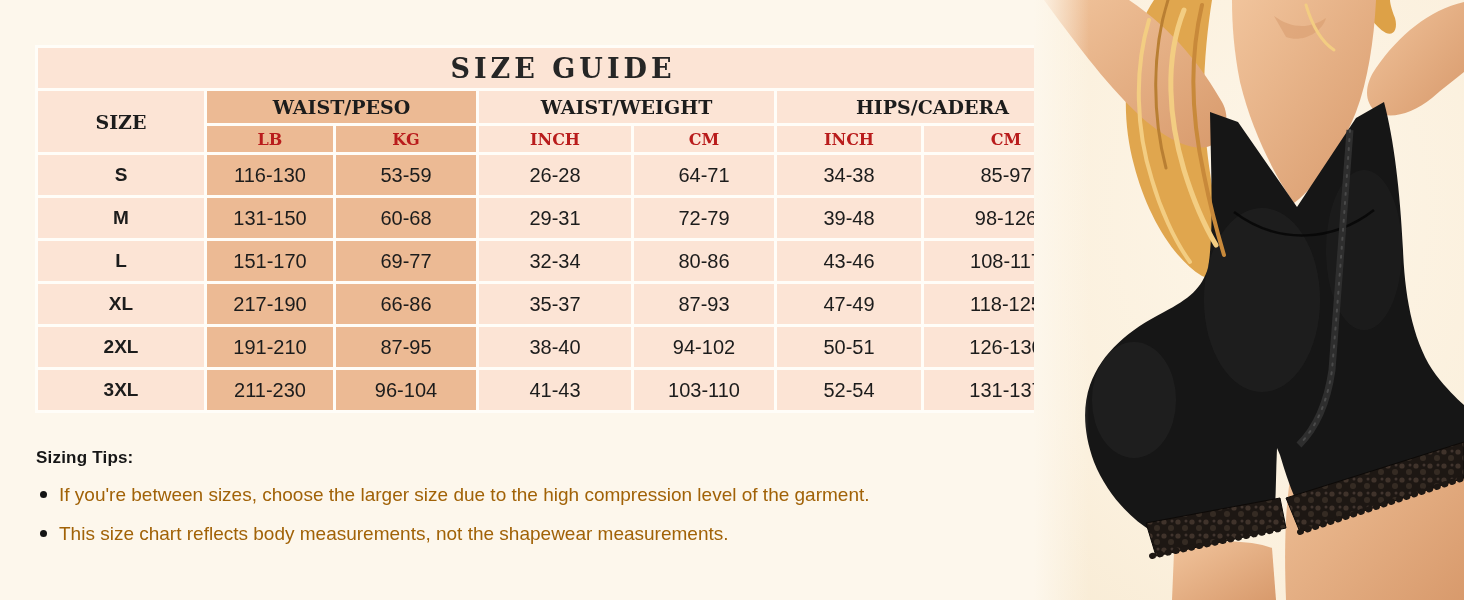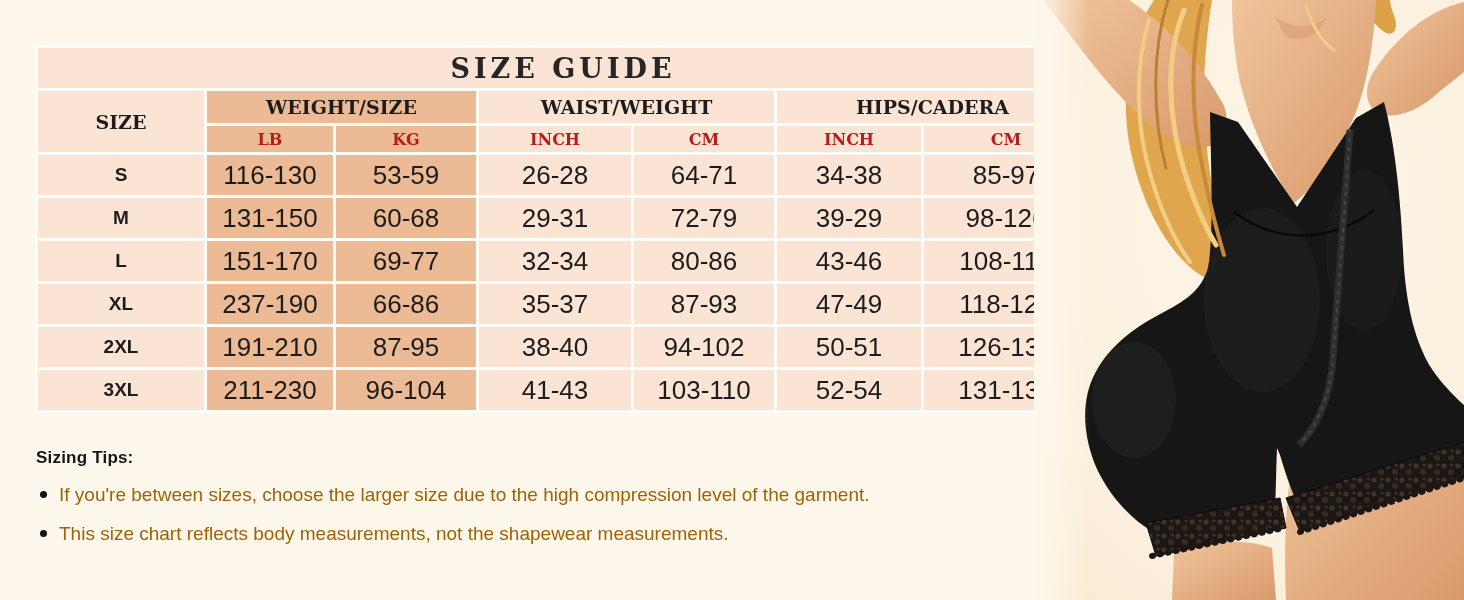--- a/index.html
+++ b/index.html
@@ -38,21 +38,21 @@
   }
   tr.row-sub th {
     height:26px;
     font-family:"DejaVu Serif","Liberation Serif",serif;
     font-weight:bold; font-size:16px; color:#b91c1c;
   }
   th.h-size {
     font-family:"DejaVu Serif","Liberation Serif",serif;
     font-weight:bold; font-size:20px;
   }
-  tr.row-data td { height:40px; font-size:26px; color:#1c1c1c; }
+  tr.row-data td { height:40px; font-size:20px; color:#1c1c1c; }
   tr.row-data td.cell-size { font-weight:bold; font-size:19px; }
 
   
   .tips { position:absolute; left:36px; top:448px; width:1000px; }
   .tips-heading { font-size:17px; font-weight:bold; color:#161616; letter-spacing:0.2px; }
   .tips-list { list-style:none; margin-top:16px; }
   .tips-list li { display:flex; align-items:baseline; margin-bottom:17px; font-size:19px; color:#a16207; }
   .bullet-dot { display:inline-block; width:7px; height:7px; border-radius:50%; background:#141414; margin:0 12px 2px 4px; flex:0 0 auto; align-self:center; }
 </style>
 </head>
@@ -67,21 +67,21 @@
       <col style="width:140px">
       <col style="width:144px">
       <col style="width:164px">
   </colgroup>
   <tbody>
     <tr class="row-title">
       <td colspan="7">SIZE GUIDE</td>
     </tr>
     <tr class="row-group">
       <th rowspan="2" class="h-size">SIZE</th>
-      <th colspan="2" class="c-peach">WEIGHT/SIZE</th>
+      <th colspan="2" class="c-peach">WAIST/PESO</th>
       <th colspan="2">WAIST/WEIGHT</th>
       <th colspan="2">HIPS/CADERA</th>
     </tr>
     <tr class="row-sub">
       <th class="c-peach">LB</th>
       <th class="c-peach">KG</th>
       <th>INCH</th>
       <th>CM</th>
       <th>INCH</th>
       <th>CM</th>
@@ -95,35 +95,35 @@
       <td>64-71</td>
       <td>34-38</td>
       <td>85-97</td>
     </tr>
     <tr class="row-data">
       <td class="cell-size">M</td>
       <td class="c-peach">131-150</td>
       <td class="c-peach">60-68</td>
       <td>29-31</td>
       <td>72-79</td>
-      <td>39-29</td>
+      <td>39-48</td>
       <td>98-126</td>
     </tr>
     <tr class="row-data">
       <td class="cell-size">L</td>
       <td class="c-peach">151-170</td>
       <td class="c-peach">69-77</td>
       <td>32-34</td>
       <td>80-86</td>
       <td>43-46</td>
       <td>108-117</td>
     </tr>
     <tr class="row-data">
       <td class="cell-size">XL</td>
-      <td class="c-peach">237-190</td>
+      <td class="c-peach">217-190</td>
       <td class="c-peach">66-86</td>
       <td>35-37</td>
       <td>87-93</td>
       <td>47-49</td>
       <td>118-125</td>
     </tr>
     <tr class="row-data">
       <td class="cell-size">2XL</td>
       <td class="c-peach">191-210</td>
       <td class="c-peach">87-95</td>

